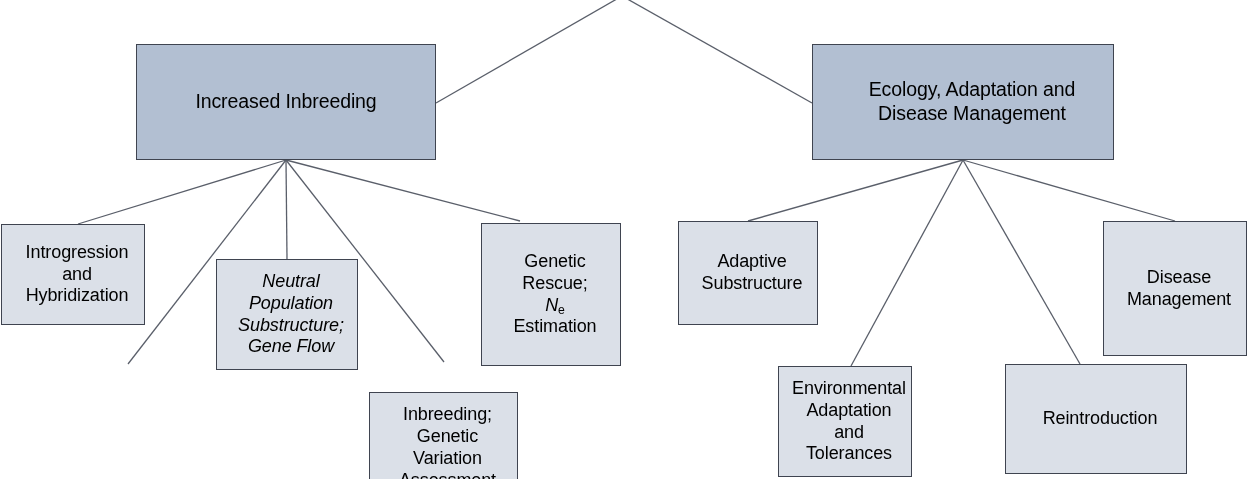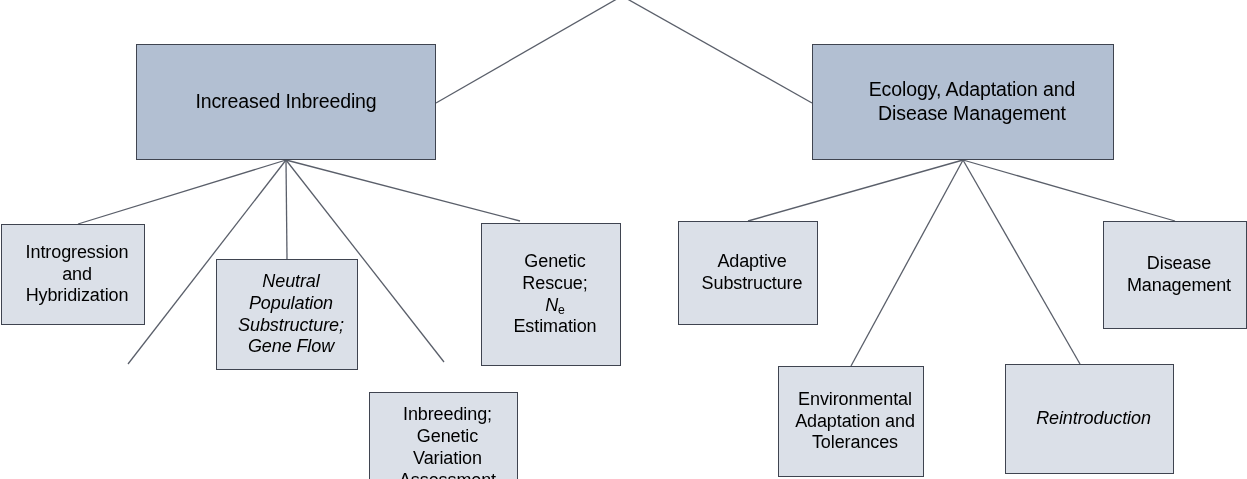--- a/index.html
+++ b/index.html
@@ -96,25 +96,25 @@
   </div>
 
   <div class="node node-secondary" style="left:450px;top:223px;width:140px;height:143px;margin-left:31px;">
     <span class="label">Genetic<br>Rescue;<br><i>N</i><sub>e</sub><br>Estimation</span>
   </div>
 
   <div class="node node-secondary" style="left:678px;top:221px;width:140px;height:104px;">
     <span class="label">Adaptive Substructure</span>
   </div>
 
-  <div class="node node-secondary" style="left:778px;top:366px;width:146px;height:111px;">
+  <div class="node node-secondary" style="left:778px;top:366px;width:134px;height:111px;">
     <span class="label">Environmental Adaptation and Tolerances</span>
   </div>
 
-  <div class="node node-secondary" style="left:1005px;top:364px;width:169px;height:110px;font-style:italic;">
+  <div class="node node-secondary" style="left:1005px;top:364px;width:182px;height:110px;">
     <span class="label">Reintroduction</span>
   </div>
 
-  <div class="node node-secondary" style="left:1103px;top:221px;width:144px;height:108px;">
+  <div class="node node-secondary" style="left:1103px;top:221px;width:144px;height:135px;">
     <span class="label">Disease Management</span>
   </div>
 
 </div>
 
 </body></html>

